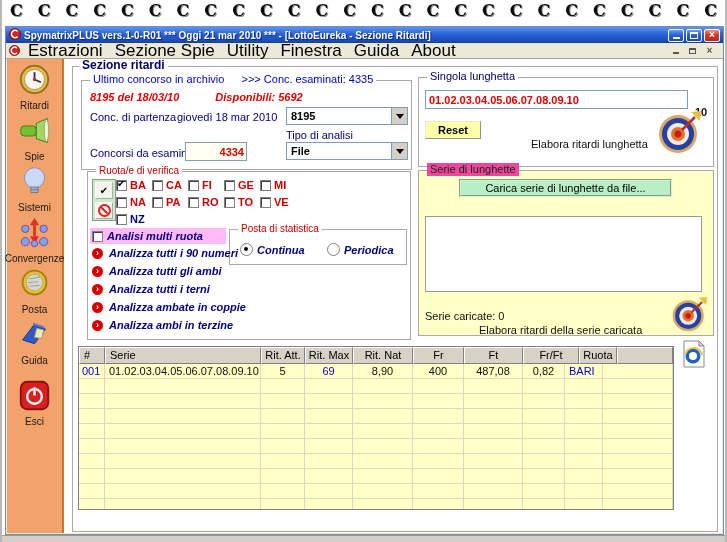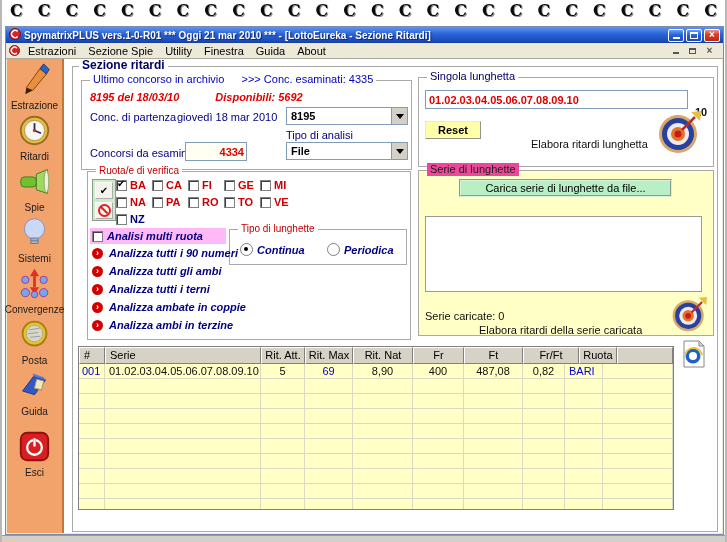--- a/index.html
+++ b/index.html
@@ -21,21 +21,21 @@
   .tb-btns{display:flex;gap:2px;}
   .tb-btn{width:16px;height:13px;border:1px solid #fff;border-radius:2px;box-sizing:border-box;
           display:flex;align-items:center;justify-content:center;
           background:linear-gradient(#6aa0f4,#2a62d8 45%,#1a4ab8);color:#fff;font-size:10px;line-height:10px;}
   .tb-btn.close{background:linear-gradient(#f09086,#d8402c 40%,#b82818);font-weight:bold;}
   .g-min{display:block;width:7px;height:2px;background:#fff;margin-top:6px;}
   .g-res{display:block;width:8px;height:7px;border:1px solid #fff;border-top-width:2px;box-sizing:border-box;}
   
   .menubar{height:15px;background:#ece9d8;border-bottom:1px solid #aca899;display:flex;
            align-items:center;padding:0 3px;}
-  .menu-item{font-size:11px;color:#000;padding:16px 6px;white-space:nowrap;}
+  .menu-item{font-size:17px;color:#000;padding:16px 6px;white-space:nowrap;}
   .mdi-btns{margin-left:auto;display:flex;gap:4px;align-items:center;padding-right:4px;}
   .mdi-btn{width:13px;height:11px;display:flex;align-items:center;justify-content:center;color:#444;}
   .g-min2{display:block;width:6px;height:2px;background:#555;margin-top:5px;}
   .g-res2{display:block;width:7px;height:6px;border:1px solid #555;border-top-width:2px;box-sizing:border-box;}
   .g-x2{font-size:10px;font-weight:bold;color:#555;line-height:10px;}
   
   .app-body{position:absolute;left:1px;right:1px;top:32px;bottom:1px;display:flex;}
   .sidebar{width:55px;background:#f2a26b;border-right:2px solid #c07838;display:flex;
            flex-direction:column;align-items:center;padding-top:4px;box-sizing:content-box;}
   .side-item{display:flex;flex-direction:column;align-items:center;margin-bottom:3px;cursor:pointer;}
@@ -184,28 +184,20 @@
         <span class="mdi-btn">
             <span class="g-x2">×</span>
           </span>
       </span>
     </div>
 
     <div class="app-body">
       <div class="sidebar" id="sidebar">
           <div class="side-item">
             <span><svg viewBox="0 0 36 36">
-                <path d="M9 27 L24 6 L31 12 L16 30 Z" fill="#e89040" stroke="#804000"></path>
-                <path d="M24 6 L28 1 L34 7 L31 12 Z" fill="#3060c0" stroke="#203870"></path>
-                <path d="M9 27 L16 30 L8 34 Z" fill="#402000"></path>
-              </svg></span>
-            <span class="side-label">Estrazione</span>
-          </div>
-          <div class="side-item">
-            <span><svg viewBox="0 0 36 36">
                 <circle cx="18" cy="18" r="15" fill="#e8b84b" stroke="#907020" stroke-width="2"></circle>
                 <circle cx="18" cy="18" r="11" fill="#f8f8f0" stroke="#b09040"></circle>
                 <line x1="18" y1="18" x2="18" y2="10" stroke="#203060" stroke-width="2"></line>
                 <line x1="18" y1="18" x2="25" y2="21" stroke="#203060" stroke-width="2"></line>
                 <circle cx="18" cy="18" r="1.8" fill="#c03030"></circle>
               </svg></span>
             <span class="side-label">Ritardi</span>
           </div>
           <div class="side-item">
             <span><svg viewBox="0 0 36 36">
@@ -348,21 +340,21 @@
               <span class="wheel-item" style="color: rgb(0, 0, 128);">
                 <span class="cb"></span>
                 <span>NZ</span>
               </span>
             </div>
           <div class="pink-strip" style="left:2px;top:56px;width:136px;height:16px;">
             <span class="cb"></span>
             <span>Analisi multi ruota</span>
           </div>
           <div class="grp" style="left:141px;top:57px;width:178px;height:36px;">
-            <span class="legend red">Tipo di lunghette</span>
+            <span class="legend red">Posta di statistica</span>
             <span id="stat-options"><span class="stat-opt" style="left: 10px; top: 13px;">
                   <span class="radio sel"></span>
                   <span>Continua</span>
                 </span><span class="stat-opt" style="left: 97px; top: 13px;">
                   <span class="radio"></span>
                   <span>Periodica</span>
                 </span></span>
           </div>
           <div id="actions">
               <div class="action-link" style="left: 4px; top: 75px;">

